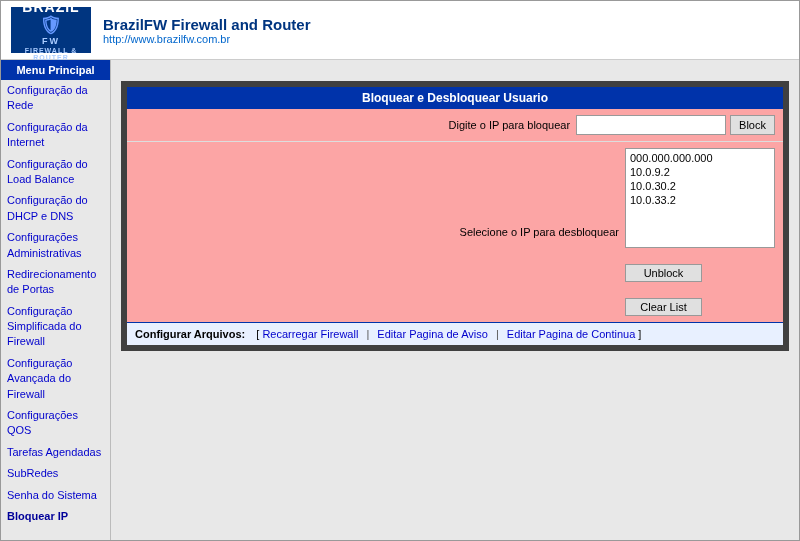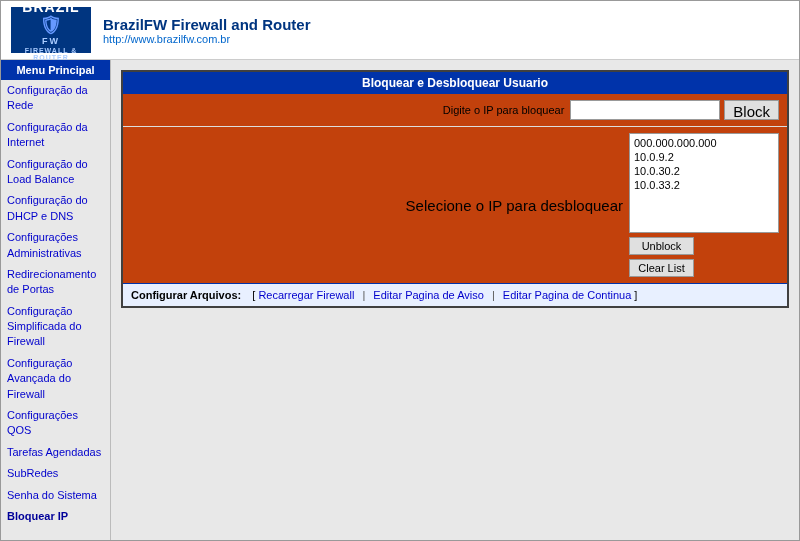--- a/index.html
+++ b/index.html
@@ -118,23 +118,24 @@
     }
     
     #content {
       flex: 1;
       padding: 10px;
       background: #e8e8e8;
       overflow-y: auto;
     }
     
     #block-panel {
-      border: 2px solid #404040;
-      background: #c2410c;
+      border: 6px solid #404040;
+      background: #fca5a5;
       margin-bottom: 8px;
+      margin-top: 11px;
     }
     #block-panel-title {
       background: #0033aa;
       color: #fff;
       font-weight: bold;
       font-size: 12px;
       text-align: center;
       padding: 4px;
     }
     #block-form-row {
@@ -153,45 +154,45 @@
     #block-ip-input {
       width: 150px;
       height: 20px;
       border: 1px solid #999;
       padding: 1px 3px;
       font-size: 11px;
     }
     #block-btn {
       margin-left: 4px;
       padding: 2px 8px;
-      font-size: 15px;
+      font-size: 11px;
       background: #e0e0e0;
       border: 1px solid #999;
       cursor: pointer;
       height: 20px;
     }
     #unblock-area {
       display: flex;
       padding: 6px 8px;
       min-height: 120px;
     }
     #unblock-label-area {
       flex: 1;
       display: flex;
       align-items: center;
       justify-content: flex-end;
       padding-right: 6px;
-      font-size: 15px;
+      font-size: 11px;
       color: #000;
     }
     #unblock-list-area {
       display: flex;
       flex-direction: column;
       align-items: flex-start;
-      gap: 4px;
+      gap: 16px;
     }
     #ip-listbox {
       width: 150px;
       height: 100px;
       border: 1px solid #999;
       background: #fff;
       font-size: 11px;
       overflow-y: auto;
       padding: 2px;
     }
@@ -199,21 +200,21 @@
       padding: 1px 2px;
       cursor: pointer;
       white-space: nowrap;
     }
     #unblock-btn, #clearlist-btn {
       padding: 2px 6px;
       font-size: 11px;
       background: #e0e0e0;
       border: 1px solid #999;
       cursor: pointer;
-      width: 65px;
+      width: 77px;
       text-align: center;
     }
     
     #config-bar {
       border-top: 1px solid #0033aa;
       background: #e8f0ff;
       padding: 5px 8px;
       font-size: 11px;
       display: flex;
       align-items: center;

